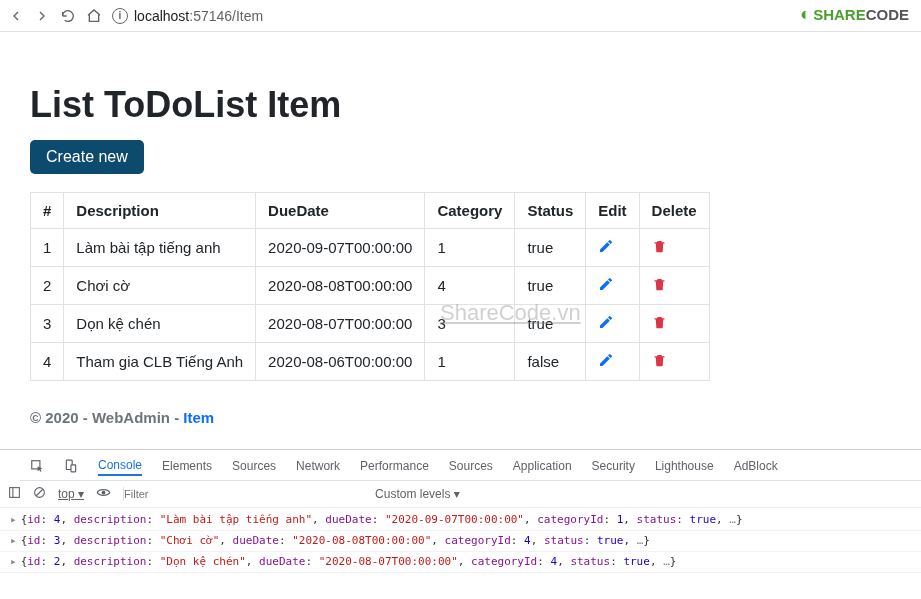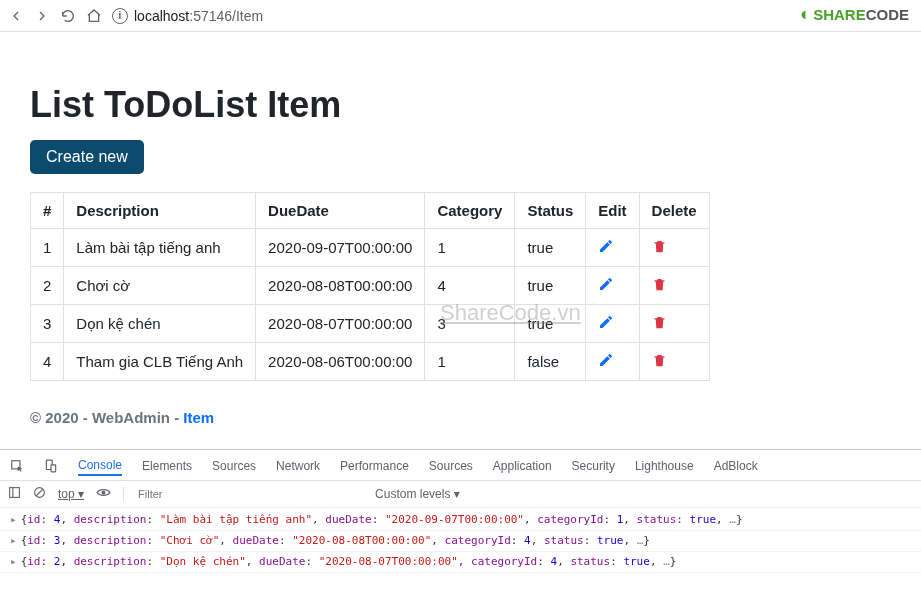--- a/index.html
+++ b/index.html
@@ -50,28 +50,28 @@
   table.grid th { font-weight:700; }
   .edit-icon { color:#0d6efd; cursor:pointer; display:inline-flex;}
   .delete-icon { color:#dc3545; cursor:pointer; display:inline-flex;}
   .footer-line { margin-top:28px; color:#6c757d; font-size:15px;font-weight:bold;}
   .footer-line a { color:#0d6efd; text-decoration:none;}
   
   .devtools {
     position:absolute; left:0; right:0; bottom:0; height:150px;
     border-top:1px solid #ccc; background:#fff; font-size:12px; color:#333;
   }
-  .dt-tabs { display:flex; align-items:center; gap:20px; padding:6px 10px 4px 10px; border-bottom:1px solid #e0e0e0;}
+  .dt-tabs { display:flex; align-items:center; gap:20px; padding:6px 10px 4px 10px; border-bottom:1px solid #e0e0e0;margin-left:20px;}
   .dt-tabs .tab { color:#5f6368; cursor:pointer; padding:2px 0;}
   .dt-tabs .tab.active { color:#1a73e8; border-bottom:2px solid #1a73e8;}
   .dt-tabs .tool-ico { width:14px;height:14px; display:inline-flex; cursor:pointer;}
   .dt-filterbar { display:flex; align-items:center; gap:12px; padding:4px 8px; border-bottom:1px solid #eee;}
   .dt-filterbar .ctx { color:#5f6368;text-decoration:underline; }
   .dt-filterbar select, .dt-filterbar input { border:1px solid #ccc; font-size:11px; padding:1px 4px; background:#fff;}
-  .dt-filterbar .filter-input { width:240px; border:none; border-left:1px solid #ddd; padding-left:14px;}
+  .dt-filterbar .filter-input { width:240px; border:none; border-left:1px solid #ddd; padding-left:0;}
   .dt-filterbar .levels { color:#5f6368; }
   .console-body { font-family: Menlo, Consolas, monospace; font-size:11px; line-height:18px; padding:2px 0;}
   .console-body .row { padding:1px 10px; border-bottom:1px solid #f3f3f3; white-space:nowrap; overflow:hidden;}
   .console-body .err { color:#d93025;}
   .console-body .arrow { color:#888; margin-right:4px;}
   .tok-str { color:#c41a16;}
   .tok-key { color:#881391;}
   .tok-num { color:#1c00cf;}
   .tok-bool { color:#1c00cf;}
   .tok-ell { color:#888;}

